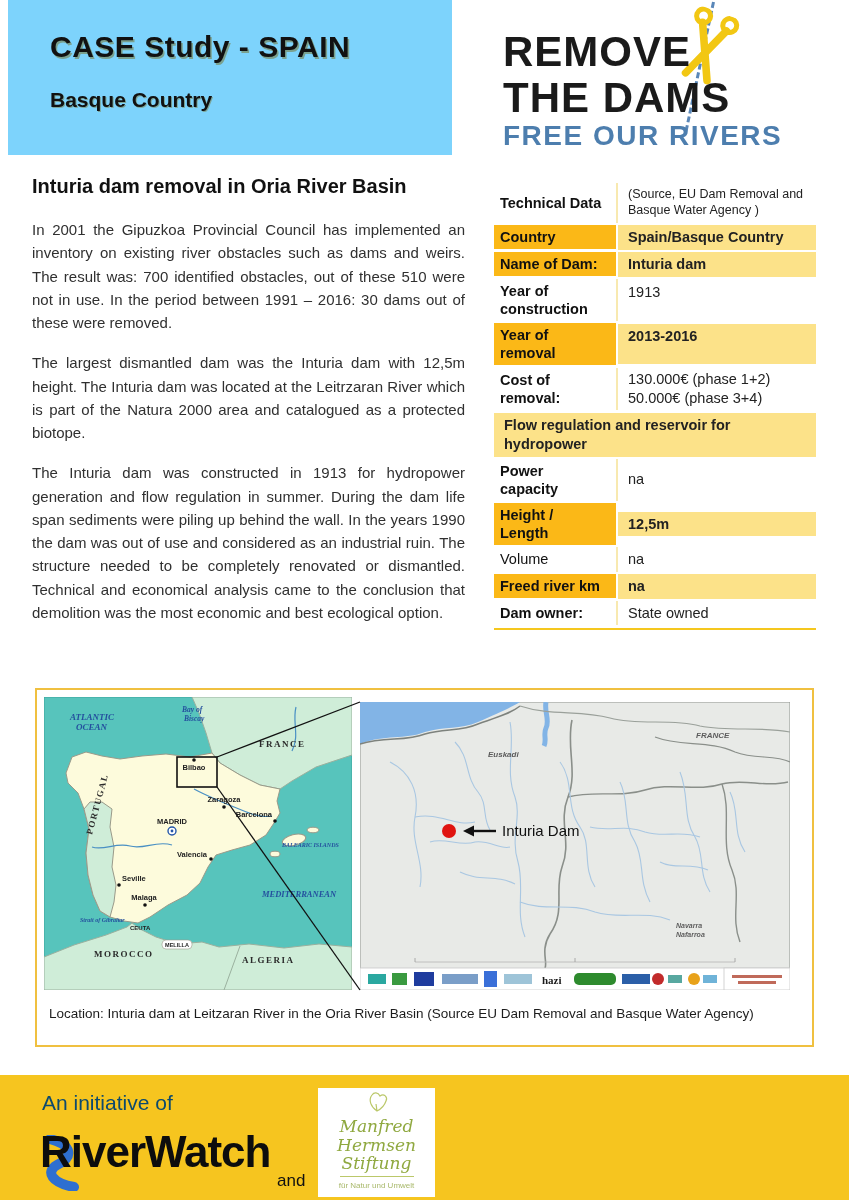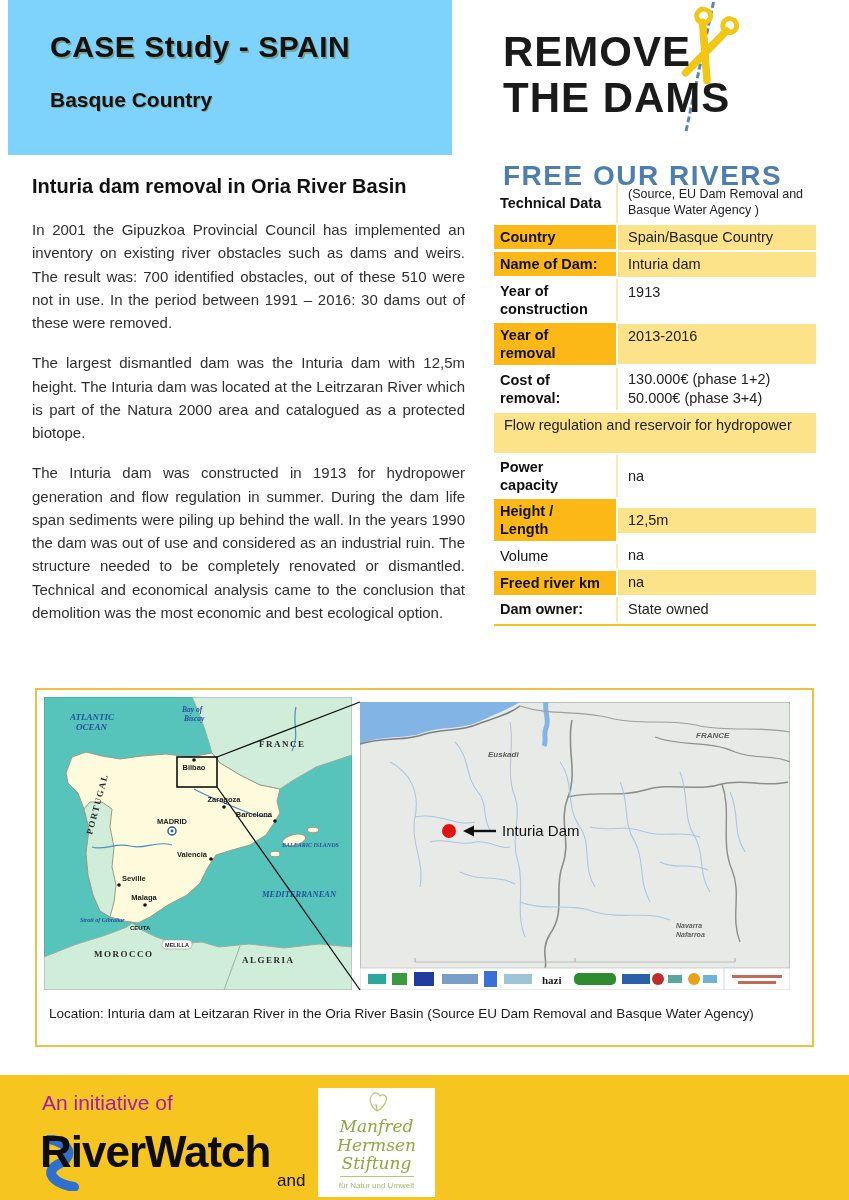--- a/index.html
+++ b/index.html
@@ -9,54 +9,54 @@
   
   .header-yellow{position:absolute;left:8px;top:0;width:444px;height:155px;background:#7dd3fc;}
   .header-title{position:absolute;left:42px;top:30px;font-size:30px;font-weight:bold;color:#111;
                 text-shadow:1.5px 1.5px 0 rgba(120,100,10,.45);letter-spacing:.5px;}
   .header-subtitle{position:absolute;left:42px;top:88px;font-size:21px;font-weight:bold;color:#111;
                 text-shadow:1px 1px 0 rgba(120,100,10,.4);}
 
   .logo{position:absolute;left:498px;top:8px;width:330px;height:145px;}
   .logo-line1{position:absolute;left:5px;top:20px;font-size:42px;font-weight:bold;color:#1a1a1a;letter-spacing:1px;}
   .logo-line2{position:absolute;left:5px;top:66px;font-size:42px;font-weight:bold;color:#1a1a1a;letter-spacing:1px;}
-  .logo-line3{position:absolute;left:5px;top:112px;font-size:28px;font-weight:bold;color:#4D7EAE;letter-spacing:1.5px;margin-top:40px;}
+  .logo-line3{position:absolute;left:5px;top:112px;font-size:28px;font-weight:bold;color:#4D7EAE;letter-spacing:1.5px;}
   .cut-line{position:absolute;left:214px;top:-6px;height:132px;width:0;border-left:3px dashed #5A87B8;
             transform:rotate(12deg);transform-origin:top center;}
   .scissors{position:absolute;left:182px;top:2px;transform:rotate(20deg);}
 
   
   .article{position:absolute;left:32px;top:172px;width:433px;}
   .article h1{font-size:20px;line-height:1.4;font-weight:bold;color:#111;margin:0 0 18px 0;
               text-align:justify;text-decoration-style:dashed;
               text-decoration-color:#F0C420;text-decoration-thickness:2.5px;text-underline-offset:6px;}
   .article p{font-size:15px;line-height:1.55;text-align:justify;color:#303030;margin:0 0 17px 0;}
 
   
   .ttable{position:absolute;left:494px;top:183px;width:322px;border-bottom:2px solid #F5C71E;font-size:14.5px;}
   .trow{display:flex;align-items:center;border-bottom:2px solid #ffffff;}
   .tlabel{flex:0 0 104px;padding:3px 12px 3px 6px;font-weight:bold;color:#111;line-height:1.25;
           border-right:2px solid #F8E9B0;min-height:18px;display:flex;align-items:center;}
   .tvalue{flex:1;padding:3px 4px 3px 10px;color:#222;line-height:1.3;white-space:pre-line;}
   .hl .tlabel{background:#FBB817;border-right:2px solid #ffffff;}
-  .hl .tvalue{background:#FCE289;}
+  .hl .tvalue{background:#FCE289;font-weight:bold;}
   .lbl-normal{font-weight:400;}
   .val-small{font-size:12.5px;line-height:1.3;}
   .row-tall .tlabel,.row-tall .tvalue{min-height:34px;}
 
   
   .figure{position:absolute;left:35px;top:688px;width:775px;height:355px;border:2px solid #F0C040;background:#fff;}
   .spain-map{position:absolute;left:7px;top:7px;}
   .basin-map{position:absolute;left:323px;top:12px;}
   .connectors{position:absolute;left:0;top:0;pointer-events:none;}
   .figure-caption{position:absolute;left:12px;top:316px;font-size:13.5px;color:#1c1c1c;}
 
   
   .footer{position:absolute;left:0;top:1075px;width:849px;height:125px;background:#F6C51F;}
-  .footer-initiative{position:absolute;left:42px;top:16px;font-size:21px;color:#a21caf;}
+  .footer-initiative{position:absolute;left:42px;top:16px;font-size:21px;color:#0c4a6e;}
   .riverwatch{position:absolute;left:40px;top:52px;width:300px;height:60px;}
   .riverwatch-swoosh{position:absolute;left:2px;top:8px;z-index:0;}
   .riverwatch-text{position:absolute;left:0;top:0;z-index:1;font-size:44px;font-weight:bold;color:#0d0d0d;letter-spacing:-1px;}
   .footer-and{position:absolute;left:277px;top:96px;font-size:17px;color:#111;}
   .mhs-logo{position:absolute;left:318px;top:13px;width:117px;height:109px;background:#ffffff;
             text-align:center;font-family:"DejaVu Serif","Liberation Serif",serif;}
   .mhs-leaf{margin-top:3px;}
   .mhs-line{font-style:italic;color:#8FA83F;font-size:17px;line-height:1.1;}
   .mhs-rule{width:74px;border-top:1px solid #BBC86A;margin:3px auto 0 auto;}
   .mhs-tagline{font-size:8px;color:#A9B96B;margin-top:4px;font-family:"Liberation Sans",sans-serif;}

